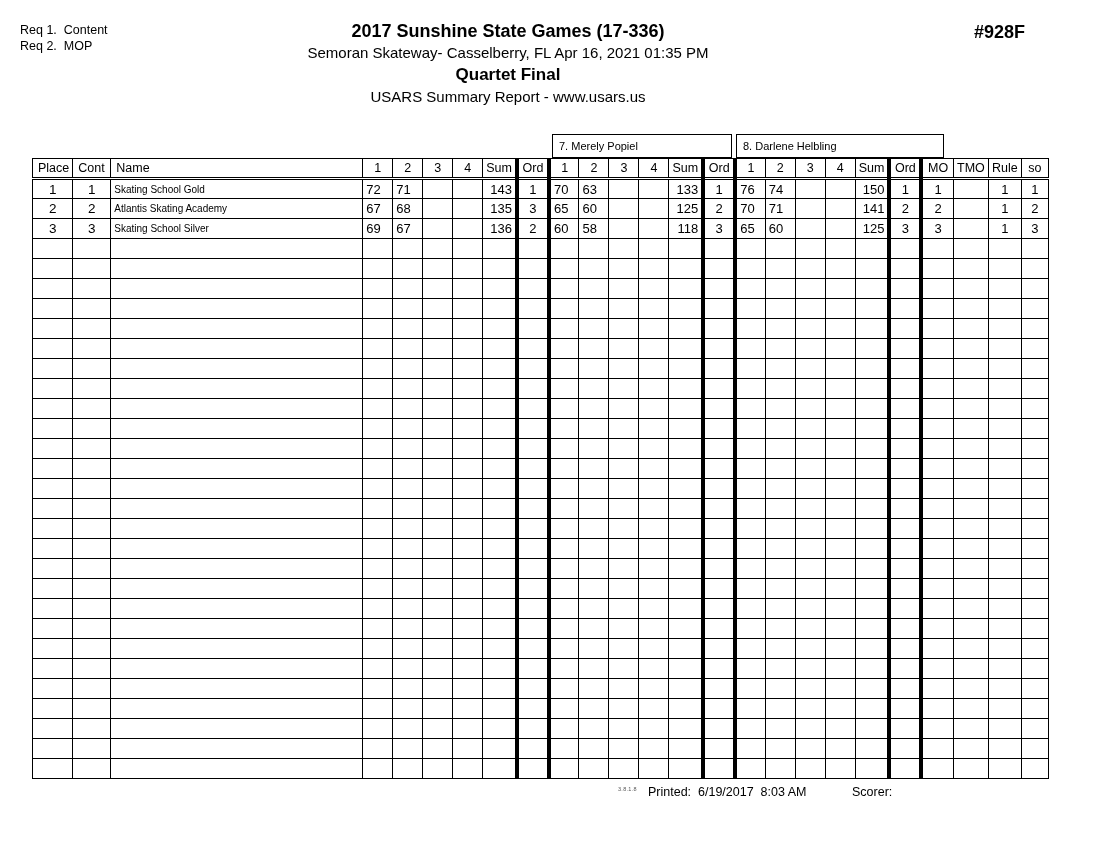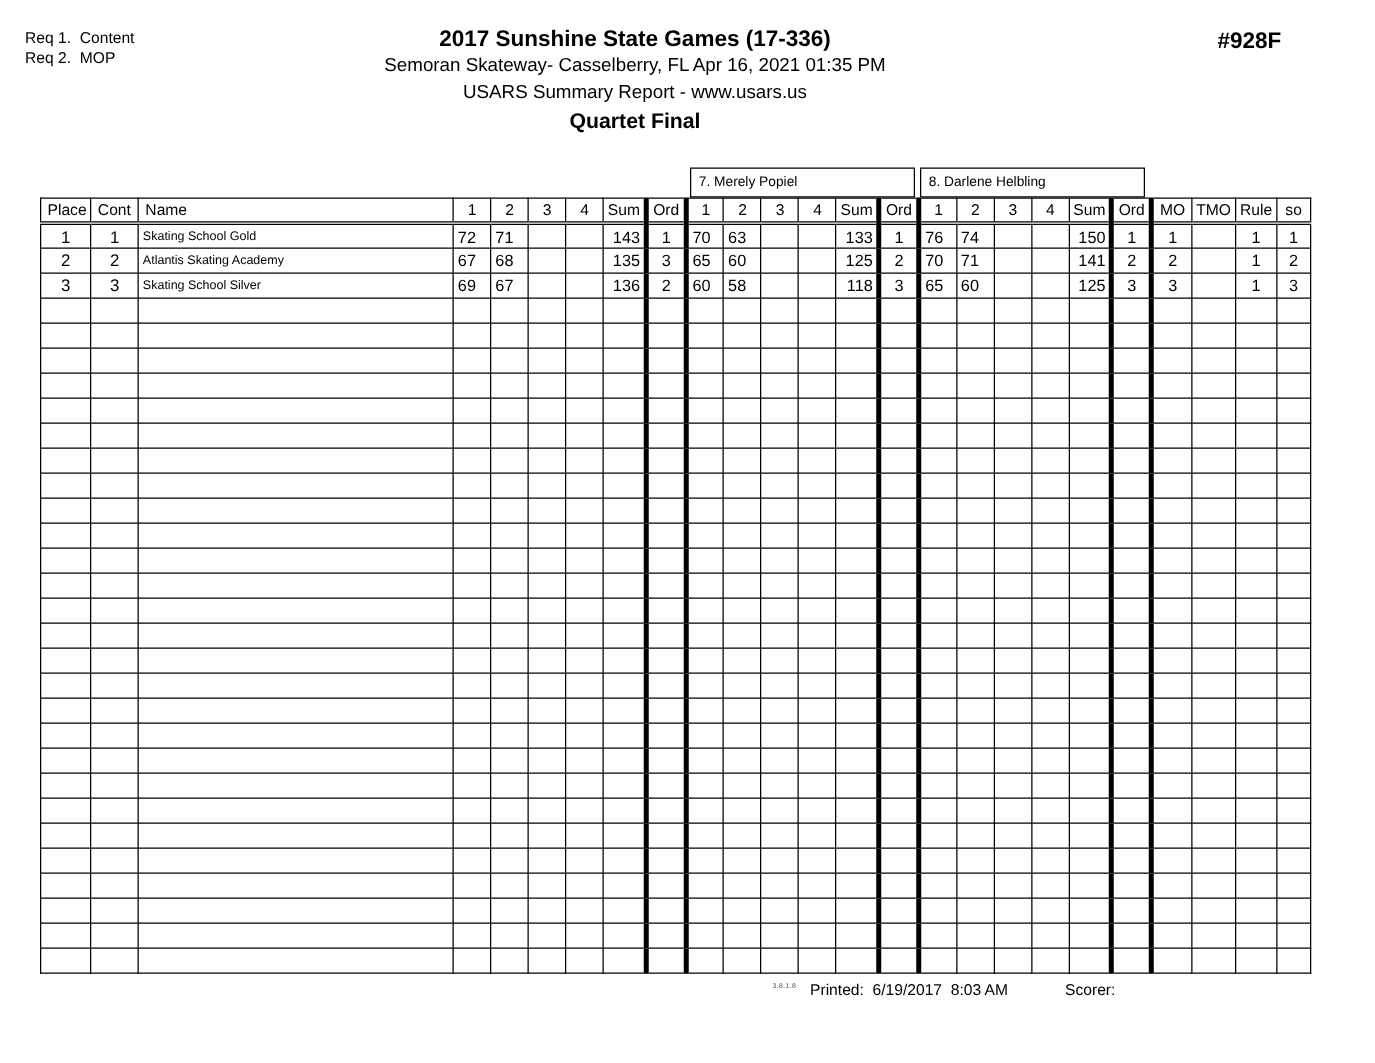--- a/index.html
+++ b/index.html
@@ -157,29 +157,29 @@
 <body>
 
 <div id="req-block">
   <div>Req 1.  Content</div>
   <div>Req 2.  MOP</div>
 </div>
 
 <div id="title-block">
   <div id="event-title">2017 Sunshine State Games (17-336)</div>
   <div id="venue-line">Semoran Skateway- Casselberry, FL  Apr 16, 2021  01:35 PM</div>
+  <div id="division-title">Quartet Final</div>
   <div id="report-line">USARS Summary Report - www.usars.us</div>
-  <div id="division-title">Quartet Final</div>
 </div>
 
 <div id="entry-number">#928F</div>
 
 <div id="judge-bar">
   <div class="judge-box" style="left:532px; width:180px;">7.  Merely Popiel</div>
-  <div class="judge-box" style="left:716px; width:180px;">8.  Darlene Helbling</div>
+  <div class="judge-box" style="left:716px; width:208px;">8.  Darlene Helbling</div>
 </div>
 
 <table id="score-table">
   <colgroup>
     <col style="width:38px">
       <col style="width:38px">
       <col style="width:252px">
     <col style="width:30px">
       <col style="width:30px">
       <col style="width:30px">

